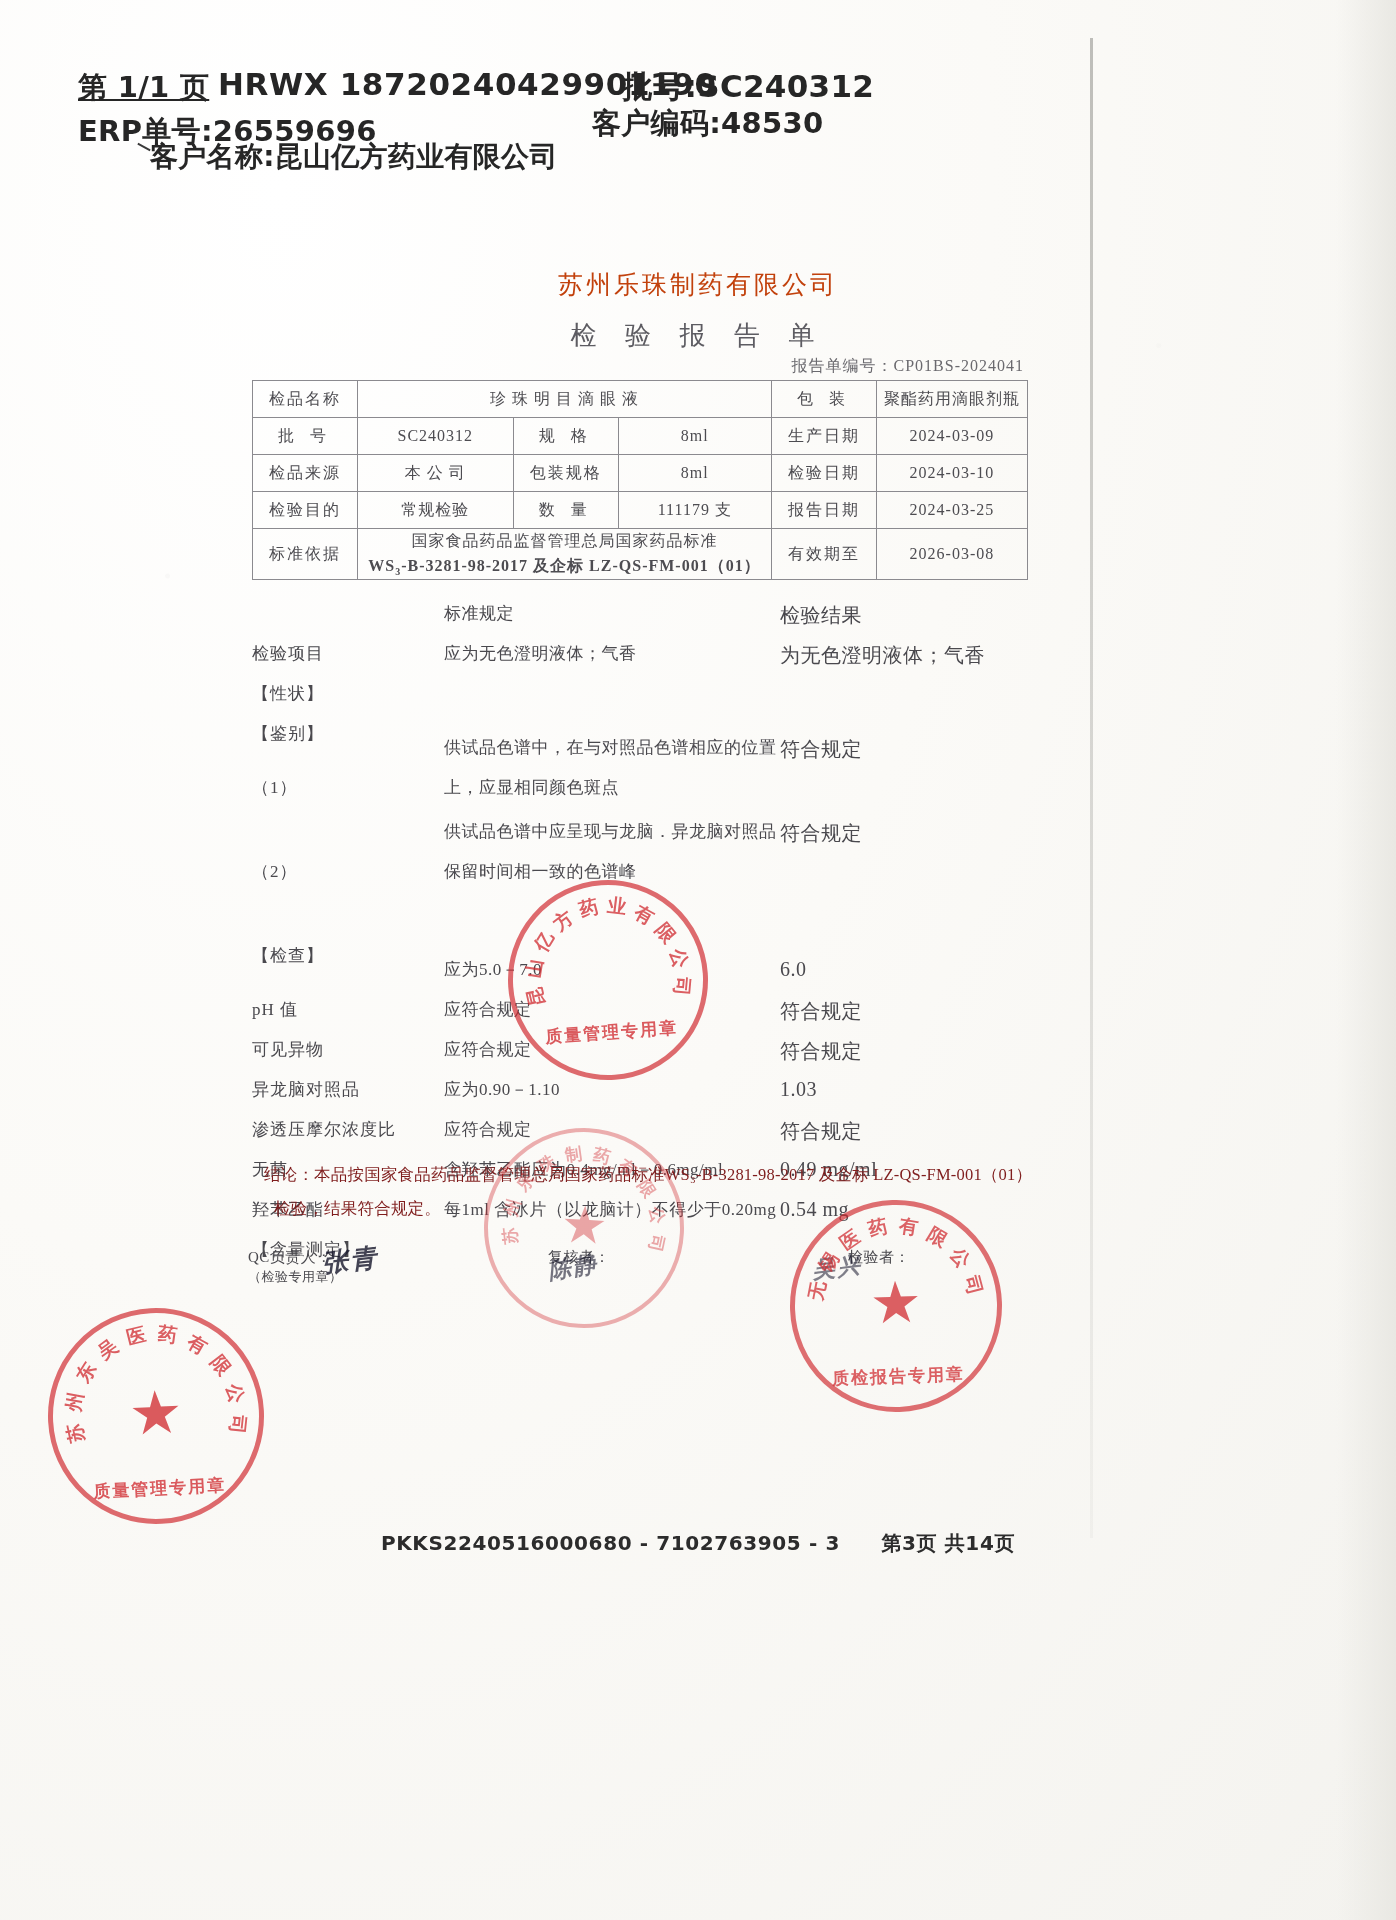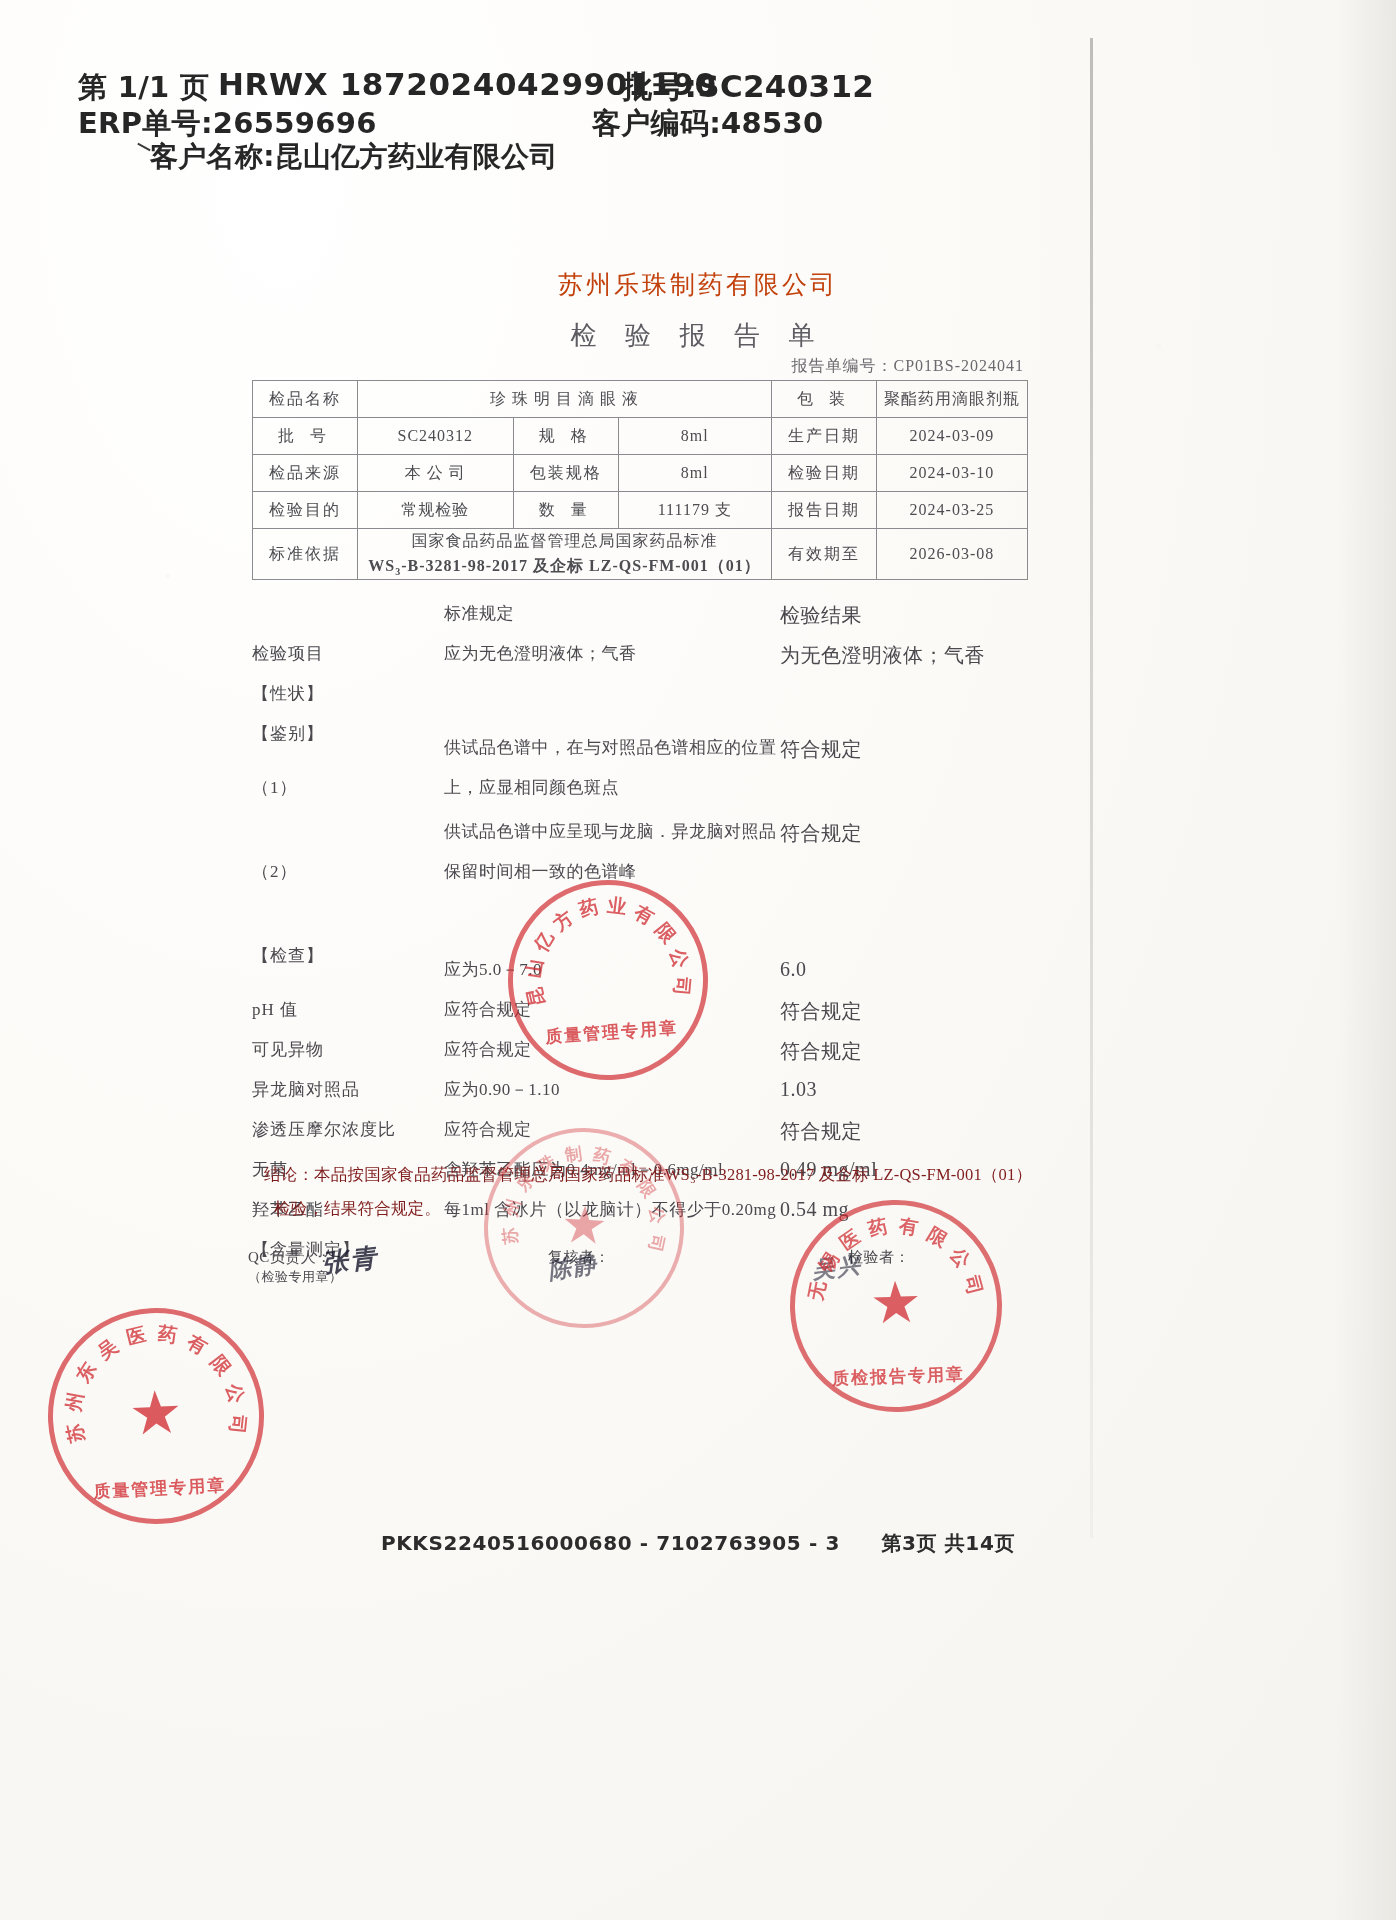--- a/index.html
+++ b/index.html
@@ -32,24 +32,24 @@
   }
 
   
   #topblock{position:absolute;left:0;top:0;width:1396px;height:180px;}
   .lbl{
     position:absolute;
     font-family:"DejaVu Sans","Liberation Sans",sans-serif;
     font-weight:700;color:#262626;white-space:nowrap;
     letter-spacing:.3px;
   }
-  #t-page      {left:78px; top:68px;  font-size:29px;}
+  #t-page      {left:78px; top:68px;  font-size:29px;text-decoration:underline;}
   #t-hrwx      {left:218px;top:66px;  font-size:31px;letter-spacing:.6px;}
   #t-lot       {left:622px;top:66px;  font-size:31px;}
-  #t-erp       {left:78px; top:104px; font-size:29px;}
+  #t-erp       {left:78px; top:112px; font-size:29px;}
   #t-cust-code {left:592px;top:104px; font-size:29px;}
   #t-cust-name {left:150px;top:138px; font-size:28px;}
   #tick-mark{position:absolute;left:137px;top:146px;width:14px;height:2px;background:#3a3a3a;transform:rotate(28deg);}
 
   
   .center-line{position:absolute;width:1396px;text-align:center;color:#55545a;}
   #co-name{top:268px;font-size:25px;letter-spacing:3px;color:#c2410c;}
   #rep-title{top:318px;font-size:26px;letter-spacing:11px;color:#5d5c62;}
   #rep-no{position:absolute;right:372px;top:356px;font-size:16px;color:#6a696e;letter-spacing:1px;white-space:nowrap;}
 

